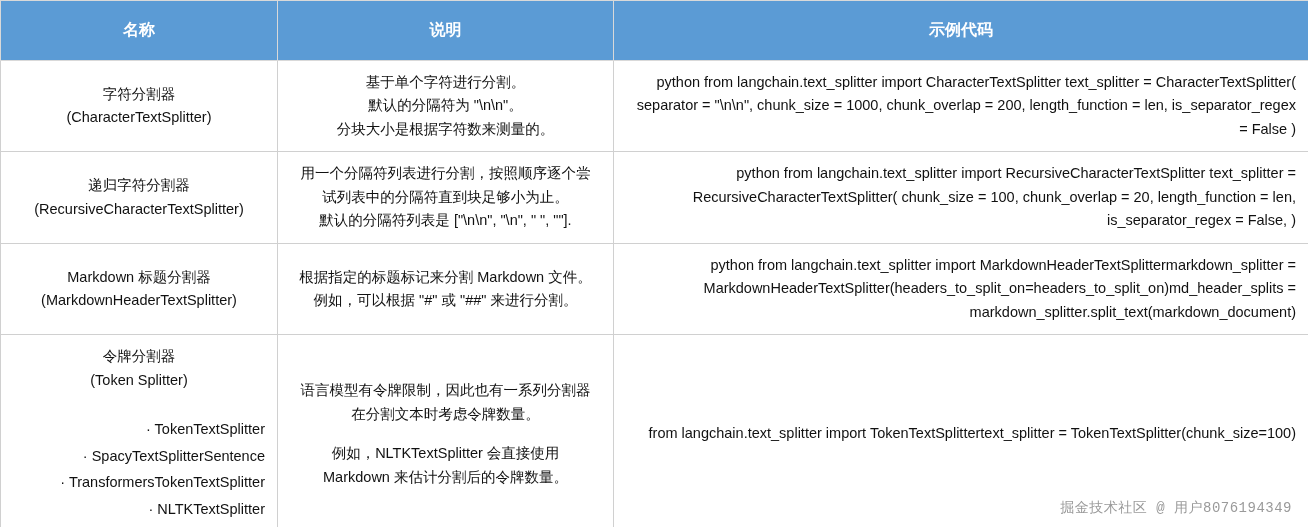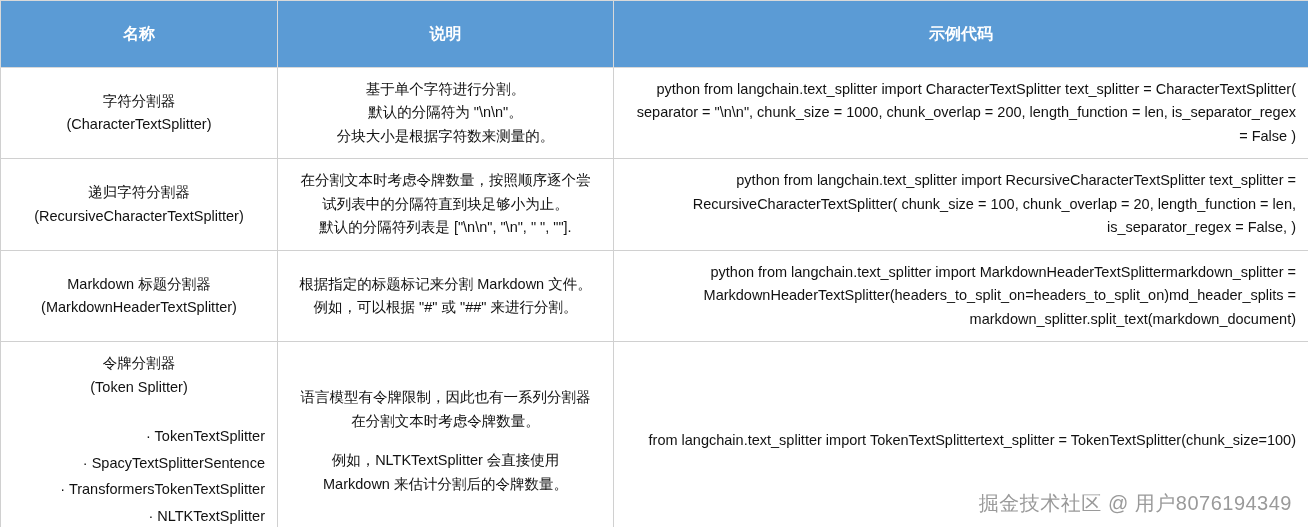--- a/index.html
+++ b/index.html
@@ -18,21 +18,21 @@
     border-collapse: collapse;
     width: 1308px;
     table-layout: fixed;
   }
   table.splitter-table th {
     background: #5b9bd5;
     color: #ffffff;
     font-size: 16px;
     font-weight: bold;
     text-align: center;
-    height: 67px;
+    height: 60px;
     border: 1px solid #d9d9d9;
     padding: 4px 8px;
     box-sizing: border-box;
   }
   table.splitter-table td {
     border: 1px solid #d0d0d0;
     font-size: 14.5px;
     color: #111111;
     vertical-align: middle;
     padding: 10px 12px;
@@ -75,23 +75,23 @@
   }
   .row-1 td { height: 84px; }
   .row-2 td { height: 84px; }
   .row-3 td { height: 84px; }
   .row-4 td { height: 198px; }
 
   .watermark {
     position: absolute;
     right: 16px;
     bottom: 10px;
-    font-size: 20px;
+    font-size: 14px;
     color: #9a9a9a;
-    font-family: Liberation Sans, sans-serif;
+    font-family: Liberation Mono, monospace;
     white-space: nowrap;
     letter-spacing: 0.5px;
   }
 </style>
 </head>
 <body>
 
 <table class="splitter-table">
   <colgroup>
     <col class="c-name">
@@ -119,21 +119,21 @@
       </td>
       <td class="code-cell">python from langchain.text_splitter import CharacterTextSplitter text_splitter = CharacterTextSplitter( separator = "\n\n", chunk_size = 1000, chunk_overlap = 200, length_function = len, is_separator_regex = False )</td>
     </tr>
 
     <tr class="row-2">
       <td class="name-cell">
         <span class="title-line">递归字符分割器</span>
         <span class="title-line">(RecursiveCharacterTextSplitter)</span>
       </td>
       <td class="desc-cell">
-        <span class="line">在分割文本时考虑令牌数量，按照顺序逐个尝</span>
+        <span class="line">用一个分隔符列表进行分割，按照顺序逐个尝</span>
         <span class="line">试列表中的分隔符直到块足够小为止。</span>
         <span class="line">默认的分隔符列表是 ["\n\n", "\n", " ", ""].</span>
       </td>
       <td class="code-cell">python from langchain.text_splitter import RecursiveCharacterTextSplitter text_splitter = RecursiveCharacterTextSplitter( chunk_size = 100, chunk_overlap = 20, length_function = len, is_separator_regex = False, )</td>
     </tr>
 
     <tr class="row-3">
       <td class="name-cell">
         <span class="title-line">Markdown 标题分割器</span>
         <span class="title-line">(MarkdownHeaderTextSplitter)</span>

